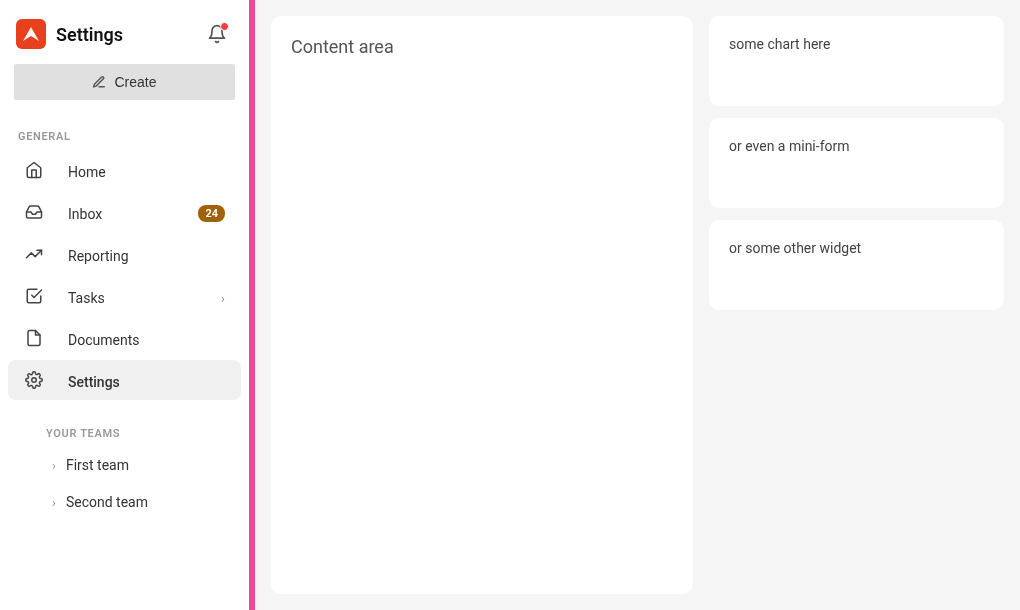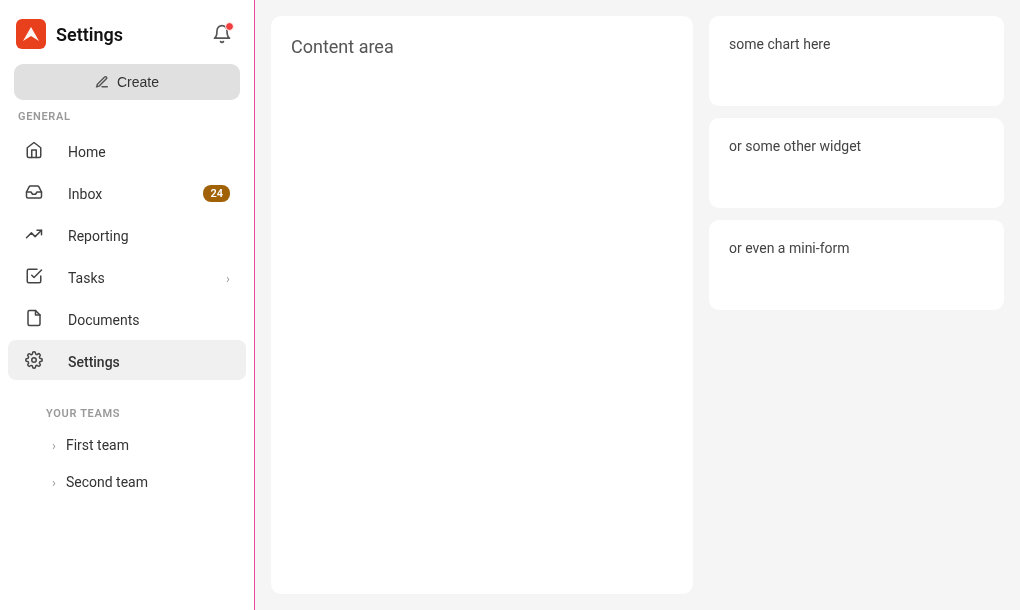--- a/index.html
+++ b/index.html
@@ -10,21 +10,21 @@
       width: 1020px;
       height: 610px;
       overflow: hidden;
     }
 
     
     .sidebar {
       width: 255px;
       min-width: 255px;
       background: #ffffff;
-      border-right: 1px solid #ec4899;
+      border-right: 6px solid #ec4899;
       display: flex;
       flex-direction: column;
       height: 610px;
     }
 
     .sidebar-header {
       display: flex;
       align-items: center;
       justify-content: space-between;
       padding: 18px 16px 14px 16px;
@@ -62,24 +62,24 @@
       top: 4px;
       right: 4px;
       width: 9px;
       height: 9px;
       background: #f04040;
       border-radius: 50%;
       border: 1.5px solid #fff;
     }
 
     .create-button {
-      margin: 0 14px 0 14px;
+      margin: 0 14px 20px 14px;
       background: #e0e0e0;
       border: none;
-      border-radius: 9px;
+      border-radius: 2px;
       padding: 10px 16px;
       font-size: 14px;
       font-weight: 500;
       color: #333;
       cursor: pointer;
       display: flex;
       align-items: center;
       justify-content: center;
       gap: 8px;
       width: calc(100% - 28px);
@@ -320,22 +320,22 @@
     <span>Content area</span>
   </div>
 
   <div class="widgets-column">
 
     <div class="widget-card">
       <span>some chart here</span>
     </div>
 
     <div class="widget-card">
+      <span>or even a mini-form</span>
+    </div>
+
+    <div class="widget-card">
       <span>or some other widget</span>
     </div>
 
-    <div class="widget-card">
-      <span>or even a mini-form</span>
-    </div>
-
   </div>
 
 </main>
 
 </body></html>

